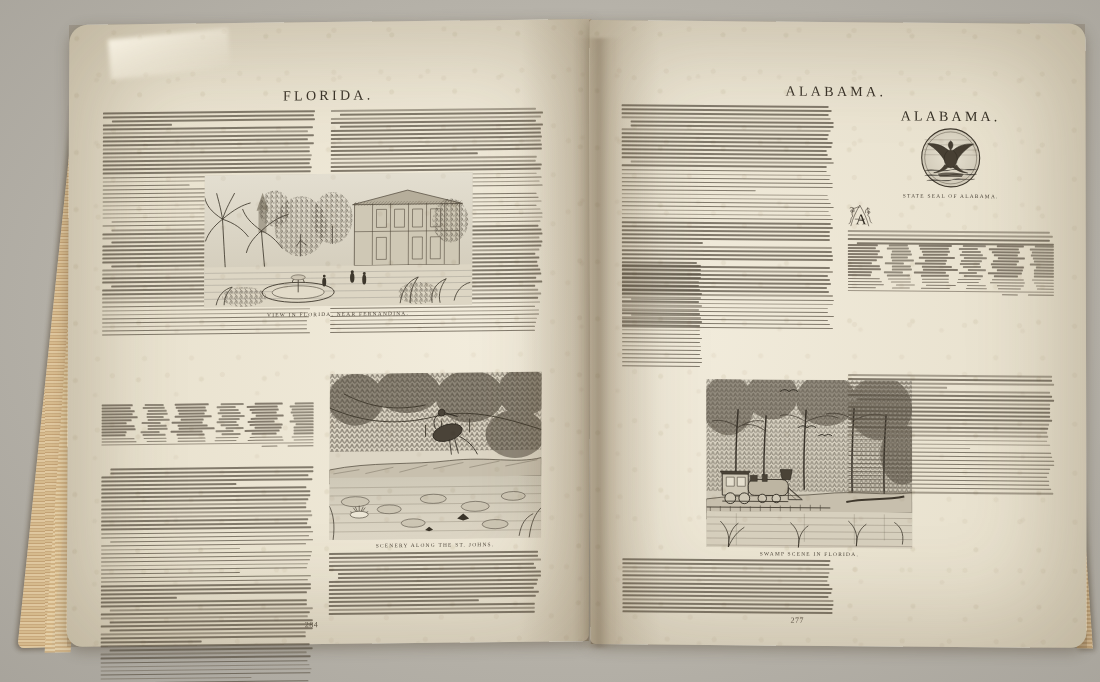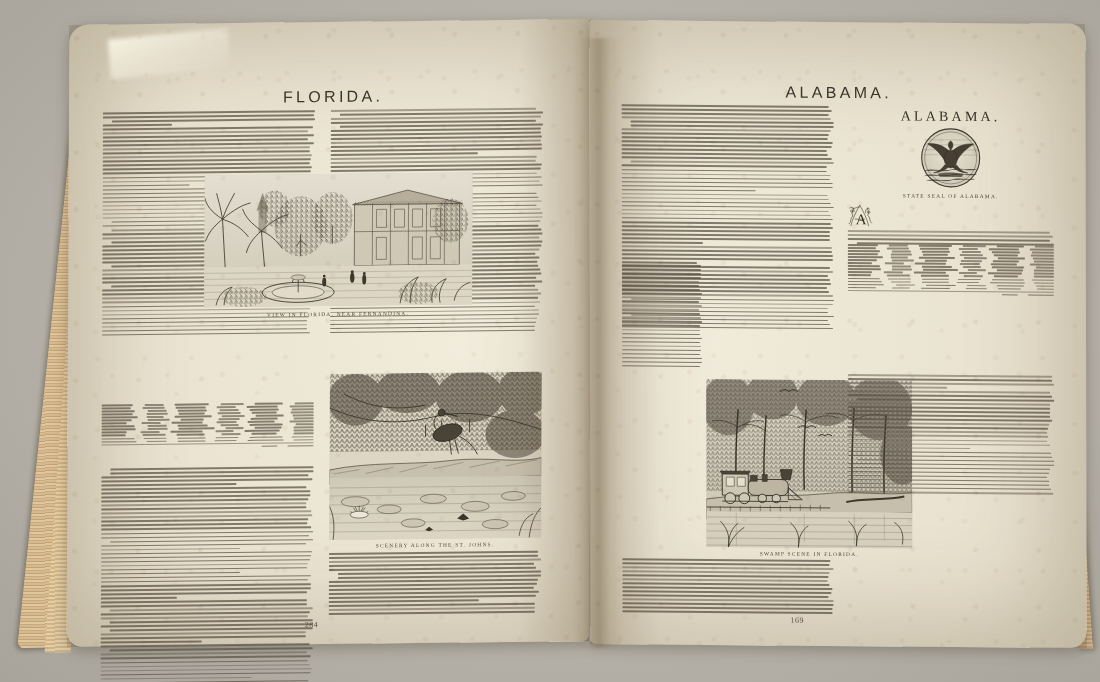--- a/index.html
+++ b/index.html
@@ -74,22 +74,22 @@
       rgba(95,78,52,.30) 52%,
       rgba(120,100,70,.10) 74%,
       rgba(120,100,70,0) 100%);
     filter:blur(1.5px);
   }
 
   
   .page-inner{position:absolute;inset:0;padding:0;}
 
   .runhead{
-    position:absolute;font-family:Liberation Sans, sans-serif;
-    font-size:16px;letter-spacing:3.3px;color:#3b342a;font-weight:400;
+    position:absolute;font-family:Liberation Serif, serif;
+    font-size:14px;letter-spacing:3.3px;color:#3b342a;font-weight:400;
   }
   .folio{
     position:absolute;font-size:8px;color:#5e564a;letter-spacing:.5px;
   }
 
   
   .col{position:absolute;}
   .tline{
     height:1.6px;margin-bottom:2.45px;
     background:#5c5346;opacity:.74;border-radius:.6px;
@@ -1213,21 +1213,21 @@
             <div class="tline" style="width: 206px;"></div>
             <div class="tline" style="width: 202px;"></div>
             <div class="tline" style="width: 201px;"></div>
             <div class="tline" style="width: 199px;"></div>
             <div class="tline" style="width: 201px;"></div>
             <div class="tline" style="width: 201px;"></div>
             <div class="tline" style="width: 203px;"></div>
             <div class="tline sp" style="width: 205px;"></div>
           </div>
 
-        <div class="folio" style="left:200px;top:594px;">169</div>
+        <div class="folio" style="left:200px;top:594px;">277</div>
 
         <div class="page-shade-r"></div>
         <div class="grain"></div>
         <div class="vignette"></div>
       </div>
     </div>
 
     <div class="gutter"></div>
   </div>
 </div>

